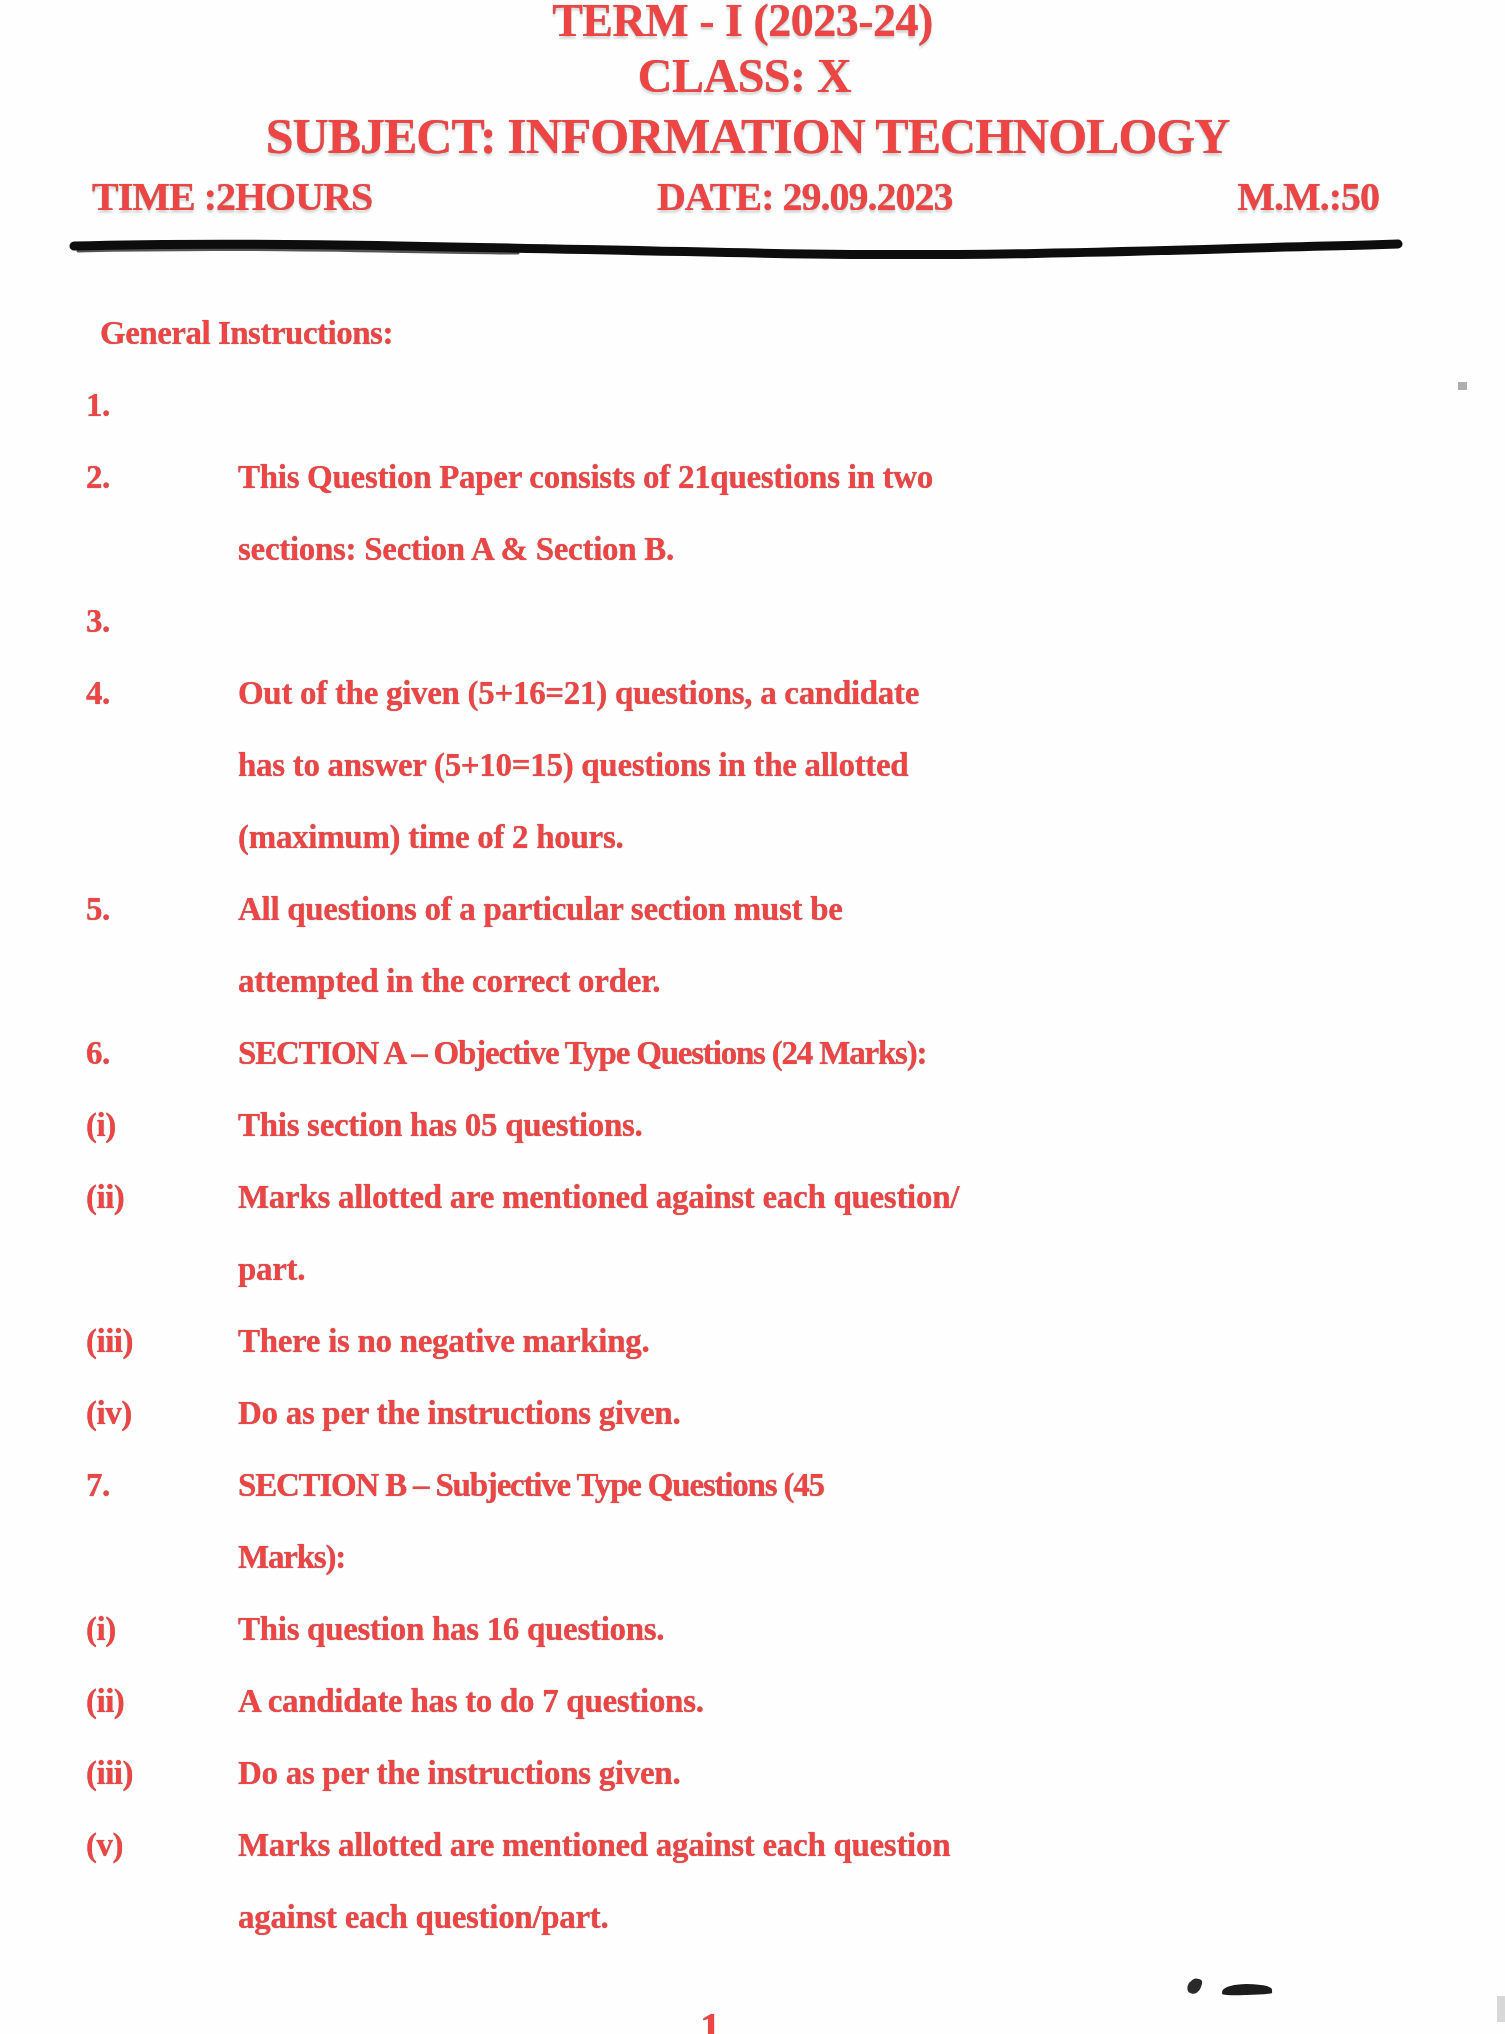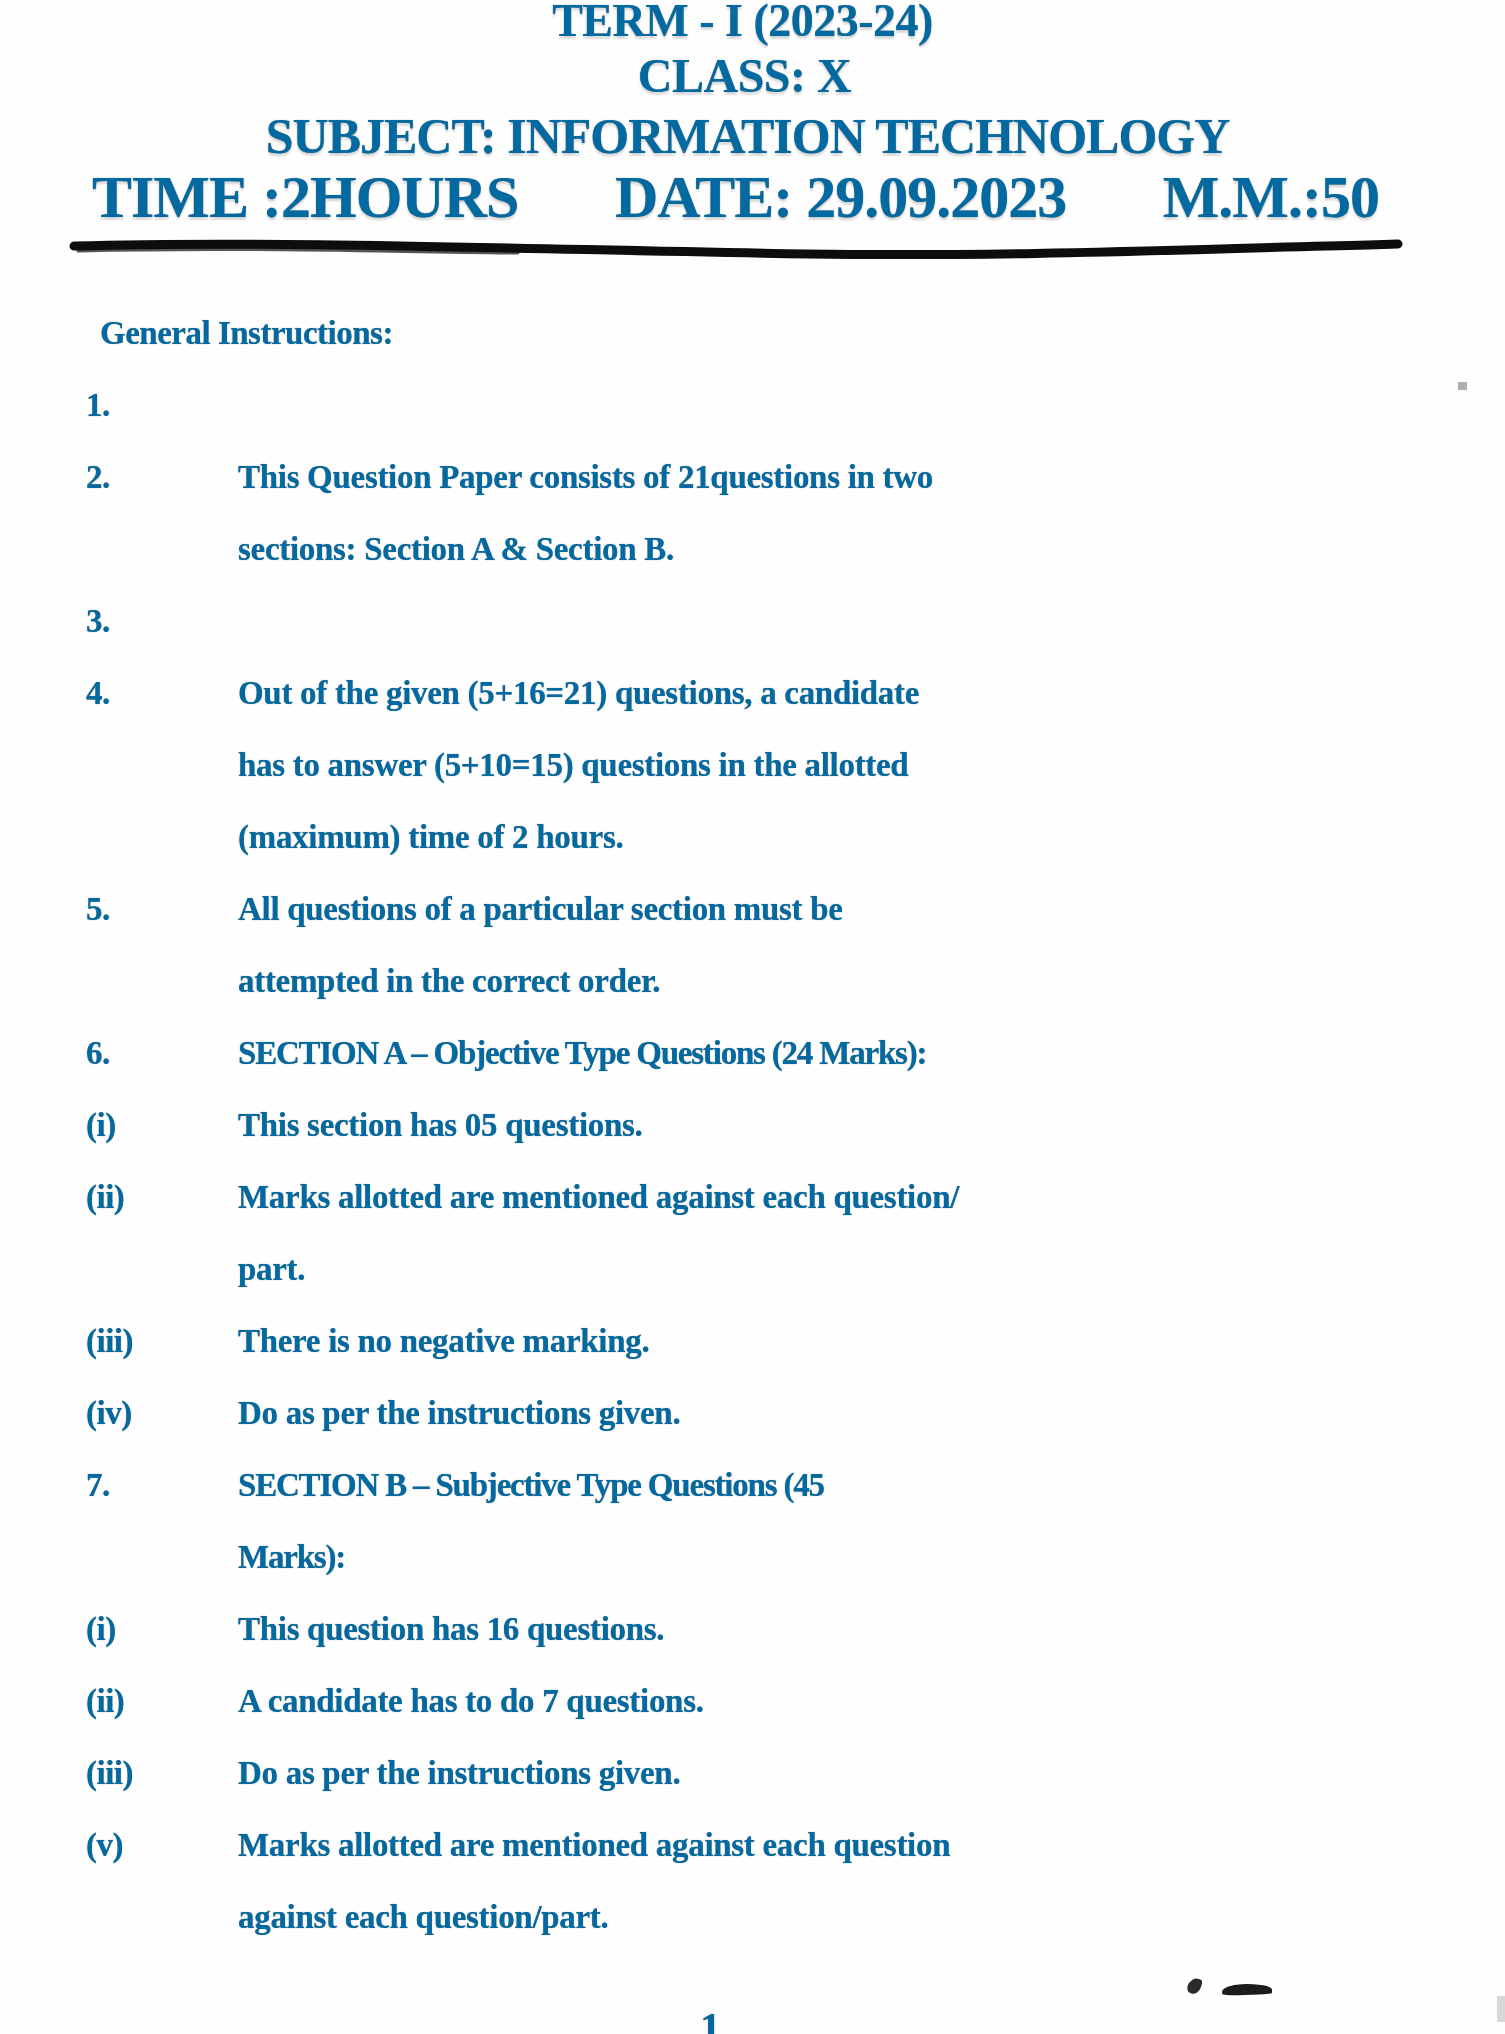--- a/index.html
+++ b/index.html
@@ -3,40 +3,40 @@
 <meta charset="utf-8">
 <style>
   html,body{margin:0;padding:0;background:#ffffff;}
   .page{
     position:relative;
     width:1505px;
     height:2034px;
     background:#fefefe;
     overflow:hidden;
     font-family:"Liberation Serif","DejaVu Serif",serif;
-    color:#0369a1;
+    color:#ef4444;
     font-weight:700;
   }
   
   .paper-header{padding-top:0;}
   .hline{
     text-align:center;
     letter-spacing:-0.5px;
     text-shadow:0 3px 2px rgba(0,0,0,0.14), 0 0 1px rgba(0,0,0,0.5);
     white-space:nowrap;
   }
   .h1{font-size:46px;line-height:52px;margin-top:-5px;transform:translateX(-10px);}
   .h2{font-size:48px;line-height:58px;transform:translateX(-8px);}
   .h3{font-size:50px;line-height:62px;letter-spacing:-1px;transform:translateX(-5px);}
   .meta-row{
     display:flex;
     justify-content:space-between;
     align-items:baseline;
     padding:0 126px 0 92px;
-    font-size:60px;
+    font-size:40px;
     line-height:60px;
     letter-spacing:-1px;
     text-shadow:0 3px 2px rgba(0,0,0,0.14), 0 0 1px rgba(0,0,0,0.5);
     white-space:nowrap;
   }
   .rule{display:block;margin:10px 0 0 68px;}
   
   .instructions{
     margin-top:36px;
     padding:0 105px 0 86px;

